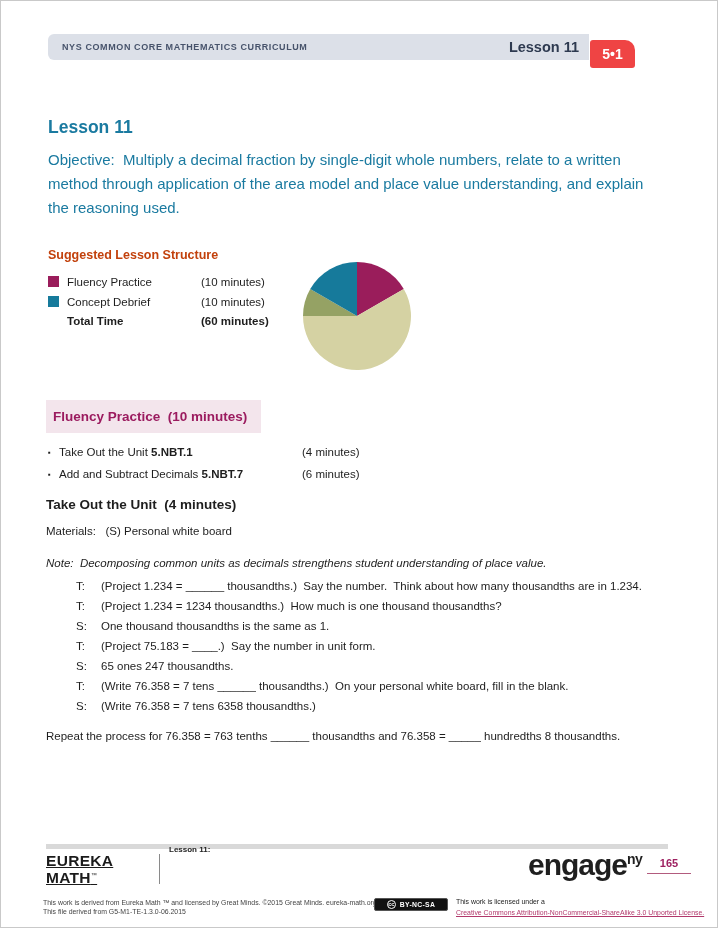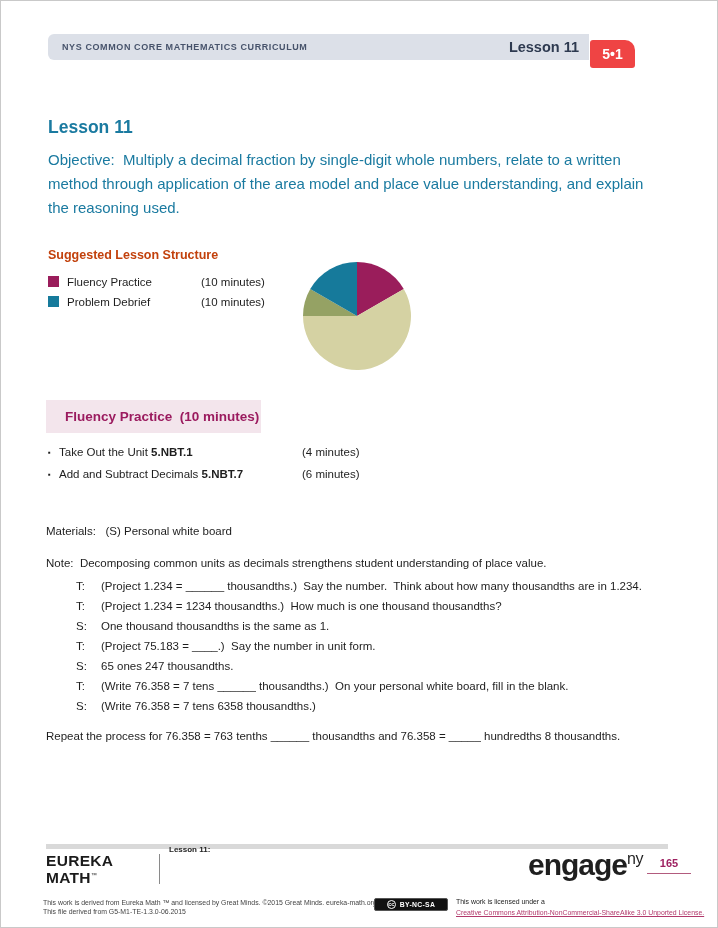--- a/index.html
+++ b/index.html
@@ -53,55 +53,55 @@
   .legend-label { flex:0 0 134px; }
   .legend-total { display:flex; margin-top:1px; font-weight:bold; font-size:11.5px; color:#1e1e1e; }
   .legend-total .spacer { flex:0 0 19px; }
   .legend-total .legend-label { flex:0 0 134px; }
 
   .pie-wrap { position:absolute; left:299px; top:258px; width:114px; height:114px; }
 
   
   .fluency-box {
     position:absolute; left:45px; top:399px; width:215px; height:33px;
-    background:#f3e5ec; display:flex; align-items:center; padding-left:19px;
+    background:#f3e5ec; display:flex; align-items:center; padding-left:7px;
   }
   .fluency-box span { font-size:13.5px; font-weight:bold; color:#9b1b5f; }
 
   .bullets { position:absolute; left:47px; top:445px; width:600px; }
   .bullet-row { position:relative; margin-bottom:10px; font-size:11.5px; color:#1e1e1e; }
   .bullet-glyph { display:inline-block; width:11px; font-size:8px; vertical-align:1px; }
   .bullet-std { font-weight:bold; }
   .bullet-time { position:absolute; left:254px; top:0; }
 
   .subsection-heading {
     position:absolute; left:45px; top:496px;
     font-size:13.5px; font-weight:bold; color:#1e1e1e;
   }
   .materials { position:absolute; left:45px; top:524px; font-size:11.5px; color:#1e1e1e; }
-  .note      { position:absolute; left:45px; top:556px; font-size:11.5px; color:#1e1e1e; }
+  .note      { position:absolute; left:45px; top:556px; font-size:11.5px; color:#1e1e1e;font-style:italic; }
 
   
   .dialogue { position:absolute; left:75px; top:578px; width:575px; }
   .dialogue-row { display:flex; margin-bottom:4.5px; font-size:11.5px; line-height:15.5px; color:#1e1e1e; }
   .speaker { flex:0 0 25px; }
   .dialogue-text { flex:1; }
   .repeat-line { position:absolute; left:45px; top:729px; width:640px; font-size:11.5px; color:#1e1e1e; }
 
   
   .footer-bar { position:absolute; left:45px; top:843px; width:622px; height:5px; background:#d9d9d9; }
   .eureka-logo { position:absolute; left:45px; top:853px; color:#1b1b1b; line-height:14px; }
-  .eureka-logo .l1, .eureka-logo .l2 { font-size:15.5px; font-weight:900; letter-spacing:.3px; }
+  .eureka-logo .l1, .eureka-logo .l2 { font-size:15.5px; font-weight:900; letter-spacing:.3px;text-decoration:underline; }
   .eureka-logo .tm { font-size:6px; vertical-align:6px; font-weight:normal; }
   .footer-divider { position:absolute; left:158px; top:853px; width:1px; height:30px; background:#8a8a8a; }
   .footer-lesson-label { position:absolute; left:168px; top:844px; font-size:8px; font-weight:bold; color:#222; }
   .footer-desc { position:absolute; left:238px; top:855px; width:296px; font-size:7.5px; line-height:11px; color:#333; }
   .engage-logo { position:absolute; left:527px; top:847px; color:#1f1f1f; }
   .engage-main { font-size:30px; font-weight:bold; letter-spacing:-1px; }
-  .engage-sup  { font-size:16px; font-weight:normal; vertical-align:11px; letter-spacing:-.5px; }
+  .engage-sup  { font-size:14px; font-weight:bold; vertical-align:11px; letter-spacing:-.5px; }
   .page-number {
     position:absolute; left:646px; top:856px; width:44px; text-align:center;
     font-size:11px; font-weight:bold; color:#9e2161;
     border-bottom:1.5px solid #b25b7e; padding-bottom:4px;
   }
   .derived { position:absolute; left:42px; top:897px; font-size:6.9px; line-height:9px; color:#444; }
   .cc-badge {
     position:absolute; left:373px; top:897px; width:74px; height:13px;
     background:#111; border:1px solid #555; border-radius:2px;
     display:flex; align-items:center; justify-content:center; gap:4px;
@@ -130,40 +130,46 @@
 
   <div class="structure-heading">Suggested Lesson Structure</div>
   <div class="legend" id="legend-rows">
       <div class="legend-row">
         <span class="swatch" style="background: rgb(154, 29, 91);"></span>
         <span class="legend-label">Fluency Practice</span>
         <span class="legend-time">(10 minutes)</span>
       </div>
       <div class="legend-row">
         <span class="swatch" style="background: rgb(22, 122, 155);"></span>
-        <span class="legend-label">Problem Debrief</span>
+        <span class="legend-label">Concept Debrief</span>
         <span class="legend-time">(10 minutes)</span>
+      </div>
+      <div class="legend-total">
+        <span class="spacer"></span>
+        <span class="legend-label">Total Time</span>
+        <span class="legend-time">(60 minutes)</span>
       </div>
     </div>
 
   <svg class="pie-wrap" id="pie-svg" viewBox="0 0 114 114">
       <path d="M57 57 L57.00 3.00 A54 54 0 0 1 103.77 30.00 Z" fill="#9a1d5b"></path>
       <path d="M57 57 L103.77 30.00 A54 54 0 1 1 3.00 57.00 Z" fill="#d5d2a3"></path>
       <path d="M57 57 L3.00 57.00 A54 54 0 0 1 10.23 30.00 Z" fill="#95a264"></path>
       <path d="M57 57 L10.23 30.00 A54 54 0 0 1 57.00 3.00 Z" fill="#167a9b"></path>
     </svg>
 
   <div class="fluency-box">
     <span class="pre">Fluency Practice  (10 minutes)</span>
   </div>
   <div class="bullets" id="bullet-rows">
       <div class="bullet-row"><span class="bullet-glyph">▪</span><span class="bullet-text">Take Out the Unit <span class="bullet-std">5.NBT.1</span></span><span class="bullet-time">(4 minutes)</span></div>
       <div class="bullet-row"><span class="bullet-glyph">▪</span><span class="bullet-text">Add and Subtract Decimals <span class="bullet-std">5.NBT.7</span></span><span class="bullet-time">(6 minutes)</span></div>
     </div>
 
+  <div class="subsection-heading pre">Take Out the Unit  (4 minutes)</div>
   <div class="materials pre">Materials:   (S) Personal white board</div>
   <div class="note pre">Note:  Decomposing common units as decimals strengthens student understanding of place value.</div>
 
   <div class="dialogue" id="dialogue-rows">
       <div class="dialogue-row">
         <span class="speaker">T:</span>
         <span class="dialogue-text pre">(Project 1.234 = ______ thousandths.)  Say the number.  Think about how many thousandths are in 1.234.</span>
       </div>
       <div class="dialogue-row">
         <span class="speaker">T:</span>

